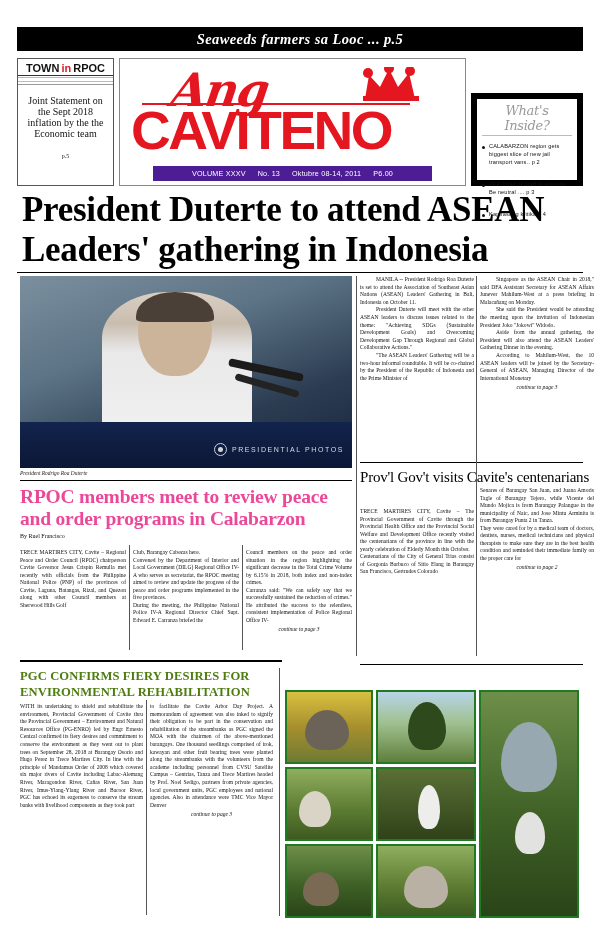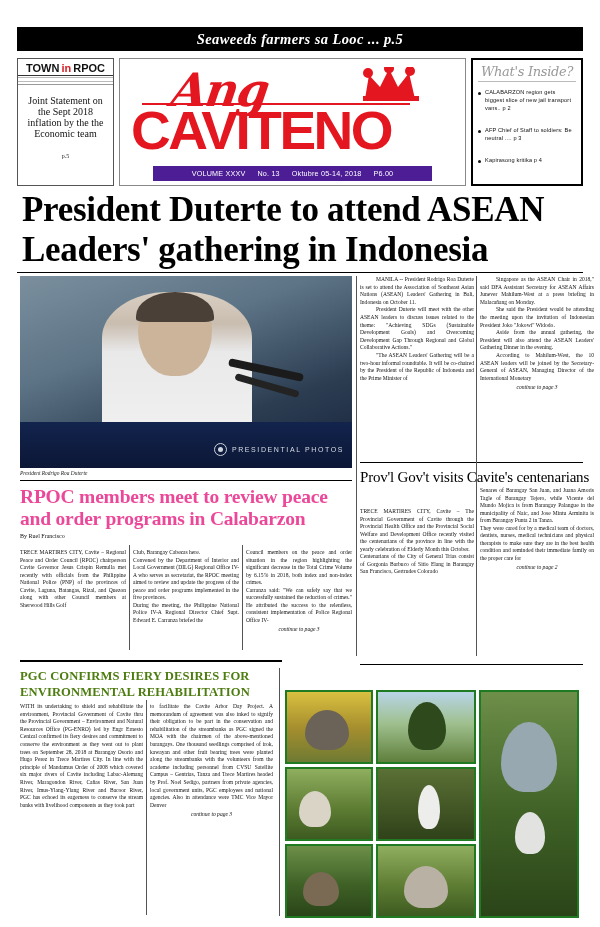--- a/index.html
+++ b/index.html
@@ -149,23 +149,24 @@
     justify-content: center;
     gap: 12px;
     font-family: "Liberation Sans", sans-serif;
     font-size: 7.2px;
     letter-spacing: 0.2px;
   }
 
   
   .inside-box {
     width: 112px;
-    border: 2px solid #000000;
+    border: 6px solid #000000;
     background: #fff;
     padding: 4px 5px;
+    margin-top: 35px;
   }
   .inside-title {
     font-family: "DejaVu Serif", serif;
     font-style: italic;
     font-size: 13px;
     color: #999;
     text-align: center;
     border-bottom: 1px solid #bbb;
     padding-bottom: 2px;
     margin-bottom: 6px;
@@ -450,21 +451,21 @@
           <path d="M2 32 L6 8 L17 20 L26 2 L35 20 L46 6 L52 32 Z" fill="#e4161f"></path>
           <circle cx="5" cy="6" r="5" fill="#e4161f"></circle>
           <circle cx="26" cy="1.5" r="5" fill="#e4161f"></circle>
           <circle cx="47" cy="4" r="5" fill="#e4161f"></circle>
           <rect x="0" y="29" width="56" height="5" fill="#e4161f"></rect>
         </svg>
         <div class="cav-word">CAVITENO</div>
         <div class="volbar">
           <span>VOLUME XXXV</span>
           <span>No. 13</span>
-          <span>Oktubre 05-14, 2018</span>
+          <span>Oktubre 08-14, 2011</span>
           <span>P6.00</span>
         </div>
       </div>
     </div>
 
     <div class="inside-box">
       <div class="inside-title">What's Inside?</div>
       <div class="inside-item">
         <span class="inside-bullet"></span>
         <span class="inside-text">CALABARZON region gets biggest slice of new jail transport vans.. p 2</span>

